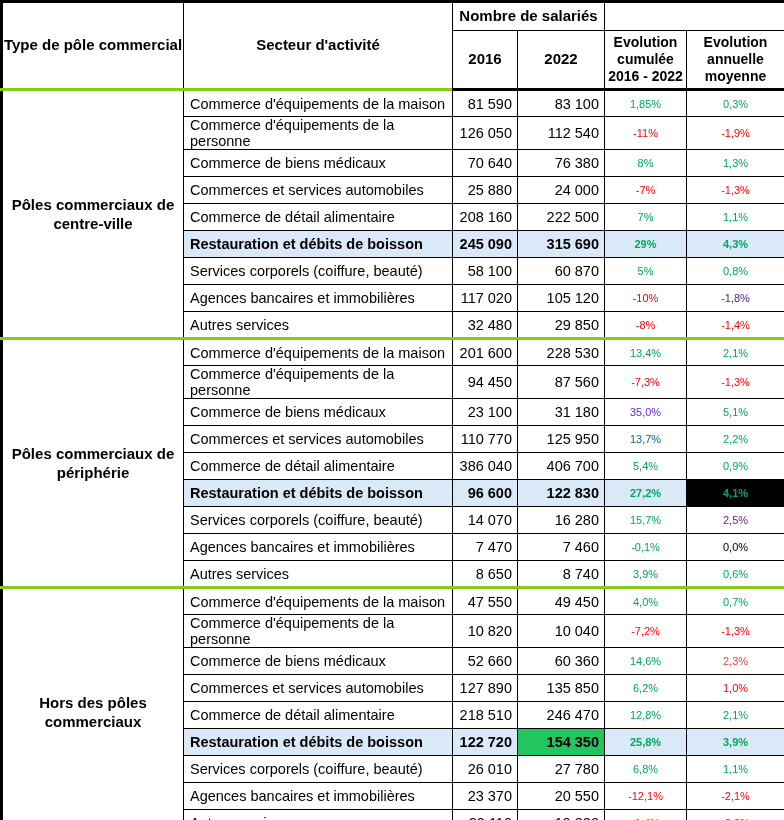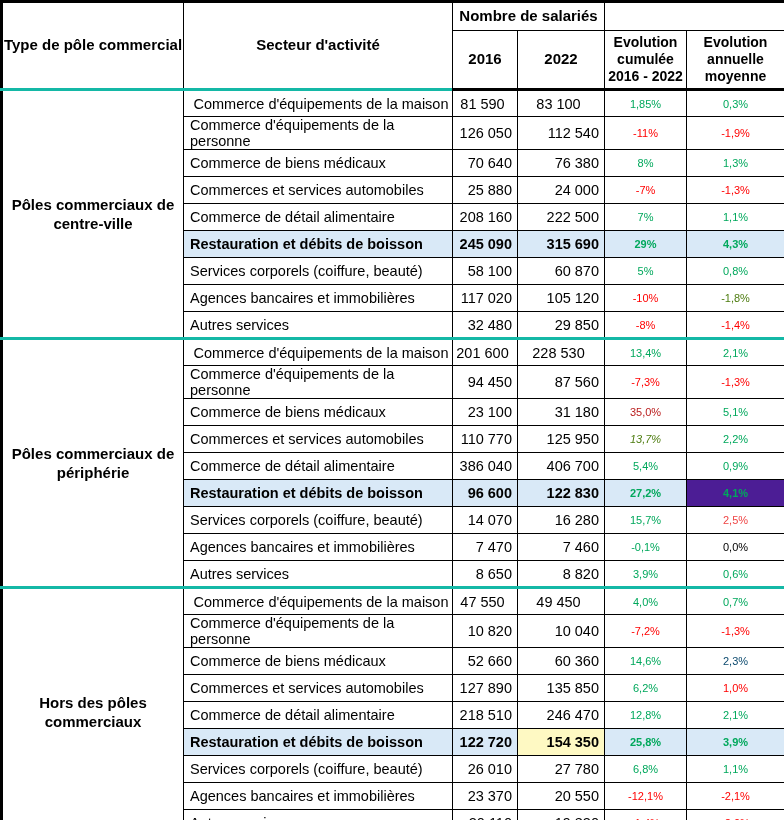--- a/index.html
+++ b/index.html
@@ -59,21 +59,21 @@
   td.num {
     font-size: 14.5px;
     text-align: right;
     padding-right: 5px;
   }
   td.pct {
     font-size: 11px;
     text-align: center;
   }
   tr.hl td { font-weight: bold; }
-  tr.gsep td { border-top: 3px solid #14b8a6; text-align: center; }
+  tr.gsep td { border-top: 3px solid #84cc16; }
   thead tr.h2 th { border-bottom: 3px solid #000; }
 </style>
 </head>
 <body>
 
 <div id="table-wrap">
   <table>
     <colgroup>
       <col style="width:182px">
       <col style="width:269px">
@@ -149,21 +149,21 @@
           <td class="num">58 100</td>
           <td class="num">60 870</td>
           <td class="pct" style="color: rgb(0, 168, 92);">5%</td>
           <td class="pct" style="color: rgb(0, 168, 92);">0,8%</td>
         </tr>
         <tr>
           <td class="sector">Agences bancaires et immobilières</td>
           <td class="num">117 020</td>
           <td class="num">105 120</td>
           <td class="pct" style="color: rgb(255, 0, 0);">-10%</td>
-          <td class="pct" style="color: #4d7c0f;">-1,8%</td>
+          <td class="pct" style="color: #4c1d95;">-1,8%</td>
         </tr>
         <tr>
           <td class="sector">Autres services</td>
           <td class="num">32 480</td>
           <td class="num">29 850</td>
           <td class="pct" style="color: rgb(255, 0, 0);">-8%</td>
           <td class="pct" style="color: rgb(255, 0, 0);">-1,4%</td>
         </tr>
         <tr class="gsep">
           <td class="group-label" rowspan="9">Pôles commerciaux de périphérie</td>
@@ -177,62 +177,62 @@
           <td class="sector">Commerce d'équipements de la personne</td>
           <td class="num">94 450</td>
           <td class="num">87 560</td>
           <td class="pct" style="color: rgb(255, 0, 0);">-7,3%</td>
           <td class="pct" style="color: rgb(255, 0, 0);">-1,3%</td>
         </tr>
         <tr>
           <td class="sector">Commerce de biens médicaux</td>
           <td class="num">23 100</td>
           <td class="num">31 180</td>
-          <td class="pct" style="color: #b91c1c;">35,0%</td>
+          <td class="pct" style="color: #6d28d9;">35,0%</td>
           <td class="pct" style="color: rgb(0, 168, 92);">5,1%</td>
         </tr>
         <tr>
           <td class="sector">Commerces et services automobiles</td>
           <td class="num">110 770</td>
           <td class="num">125 950</td>
-          <td class="pct" style="color: #4d7c0f; font-style: italic;">13,7%</td>
+          <td class="pct" style="color: #0369a1;">13,7%</td>
           <td class="pct" style="color: rgb(0, 168, 92);">2,2%</td>
         </tr>
         <tr>
           <td class="sector">Commerce de détail alimentaire</td>
           <td class="num">386 040</td>
           <td class="num">406 700</td>
           <td class="pct" style="color: rgb(0, 168, 92);">5,4%</td>
           <td class="pct" style="color: rgb(0, 168, 92);">0,9%</td>
         </tr>
         <tr class="hl">
           <td class="sector" style="background: rgb(217, 233, 247);">Restauration et débits de boisson</td>
           <td class="num" style="background: rgb(217, 233, 247);">96 600</td>
           <td class="num" style="background: rgb(217, 233, 247);">122 830</td>
           <td class="pct" style="color: rgb(0, 168, 92); background: rgb(217, 233, 247);">27,2%</td>
-          <td class="pct" style="color: rgb(0, 168, 92); background: #4c1d95;">4,1%</td>
+          <td class="pct" style="color: rgb(0, 168, 92); background: #000000;">4,1%</td>
         </tr>
         <tr>
           <td class="sector">Services corporels (coiffure, beauté)</td>
           <td class="num">14 070</td>
           <td class="num">16 280</td>
           <td class="pct" style="color: rgb(0, 168, 92);">15,7%</td>
-          <td class="pct" style="color: #ef4444;">2,5%</td>
+          <td class="pct" style="color: #701a75;">2,5%</td>
         </tr>
         <tr>
           <td class="sector">Agences bancaires et immobilières</td>
           <td class="num">7 470</td>
           <td class="num">7 460</td>
           <td class="pct" style="color: rgb(0, 168, 92); margin-left: 46px;">-0,1%</td>
           <td class="pct" style="color: rgb(0, 0, 0);">0,0%</td>
         </tr>
         <tr>
           <td class="sector">Autres services</td>
           <td class="num">8 650</td>
-          <td class="num">8 820</td>
+          <td class="num">8 740</td>
           <td class="pct" style="color: rgb(0, 168, 92);">3,9%</td>
           <td class="pct" style="color: rgb(0, 168, 92);">0,6%</td>
         </tr>
         <tr class="gsep">
           <td class="group-label" rowspan="9">Hors des pôles commerciaux</td>
           <td class="sector">Commerce d'équipements de la maison</td>
           <td class="num">47 550</td>
           <td class="num">49 450</td>
           <td class="pct" style="color: rgb(0, 168, 92);">4,0%</td>
           <td class="pct" style="color: rgb(0, 168, 92);">0,7%</td>
@@ -242,40 +242,40 @@
           <td class="num">10 820</td>
           <td class="num">10 040</td>
           <td class="pct" style="color: rgb(255, 0, 0);">-7,2%</td>
           <td class="pct" style="color: rgb(255, 0, 0);">-1,3%</td>
         </tr>
         <tr>
           <td class="sector">Commerce de biens médicaux</td>
           <td class="num">52 660</td>
           <td class="num">60 360</td>
           <td class="pct" style="color: rgb(0, 168, 92);">14,6%</td>
-          <td class="pct" style="color: #0c4a6e;">2,3%</td>
+          <td class="pct" style="color: #ef4444;">2,3%</td>
         </tr>
         <tr>
           <td class="sector">Commerces et services automobiles</td>
           <td class="num">127 890</td>
           <td class="num">135 850</td>
           <td class="pct" style="color: rgb(0, 168, 92);">6,2%</td>
           <td class="pct" style="color: rgb(255, 0, 0);">1,0%</td>
         </tr>
         <tr>
           <td class="sector">Commerce de détail alimentaire</td>
           <td class="num">218 510</td>
           <td class="num">246 470</td>
           <td class="pct" style="color: rgb(0, 168, 92);">12,8%</td>
           <td class="pct" style="color: rgb(0, 168, 92);">2,1%</td>
         </tr>
         <tr class="hl">
           <td class="sector" style="background: rgb(217, 233, 247);">Restauration et débits de boisson</td>
           <td class="num" style="background: rgb(217, 233, 247);">122 720</td>
-          <td class="num" style="background: #fef9c3;">154 350</td>
+          <td class="num" style="background: #22c55e;">154 350</td>
           <td class="pct" style="color: rgb(0, 168, 92); background: rgb(217, 233, 247);">25,8%</td>
           <td class="pct" style="color: rgb(0, 168, 92); background: rgb(217, 233, 247);">3,9%</td>
         </tr>
         <tr>
           <td class="sector">Services corporels (coiffure, beauté)</td>
           <td class="num">26 010</td>
           <td class="num">27 780</td>
           <td class="pct" style="color: rgb(0, 168, 92);">6,8%</td>
           <td class="pct" style="color: rgb(0, 168, 92);">1,1%</td>
         </tr>

